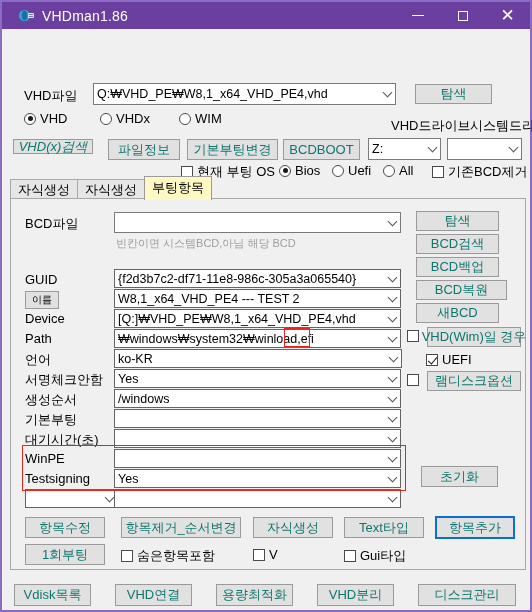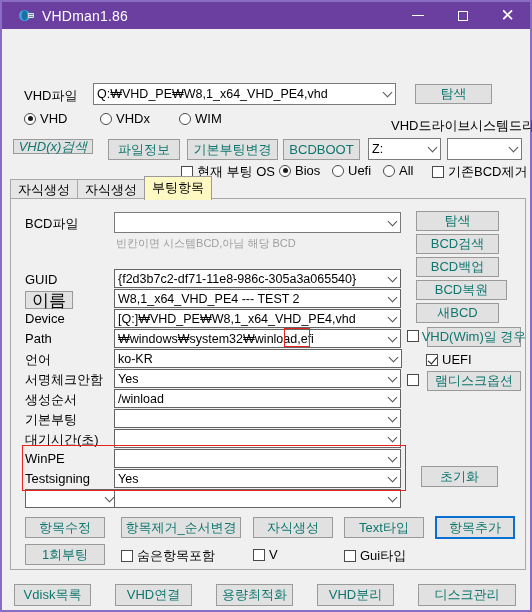--- a/index.html
+++ b/index.html
@@ -101,21 +101,21 @@
 
   #tabpanel {
     position:absolute; left:8px; top:155px; width:516px; height:372px;
     border:1px solid #a8a8a8; background:#f0f0f0;
   }
 
   .hint { font-size:11px; color:#9e9e9e; }
 
   .namebtn {
     background:#e1e1e1; border:1px solid #9a9a9a;
-    font-size:17px; padding:0 6px; height:18px;
+    font-size:10px; padding:0 6px; height:18px;
     display:inline-flex; align-items:center;
   }
 
   .redbox { position:absolute; border:1.6px solid #e8241c; pointer-events:none; }
 
   .abs { position:absolute; }
 </style>
 </head>
 <body>
 
@@ -255,21 +255,21 @@
       </div>
 
       <span class="lbl abs" style="left:14px; top:172px;">서명체크안함</span>
       <div class="combo thick abs" style="left:103px; top:170px; width:287px;">
         <span class="txt">Yes</span>
         <span class="arrow"></span>
       </div>
 
       <span class="lbl abs" style="left:14px; top:192px;">생성순서</span>
       <div class="combo thick abs" style="left:103px; top:190px; width:287px;">
-        <span class="txt">/winload</span>
+        <span class="txt">/windows</span>
         <span class="arrow"></span>
       </div>
 
       <span class="lbl abs" style="left:14px; top:212px;">기본부팅</span>
       <div class="combo thick abs" style="left:103px; top:210px; width:287px;">
         <span class="txt"></span>
         <span class="arrow"></span>
       </div>
 
       <span class="lbl abs" style="left:14px; top:232px;">대기시간(초)</span>

